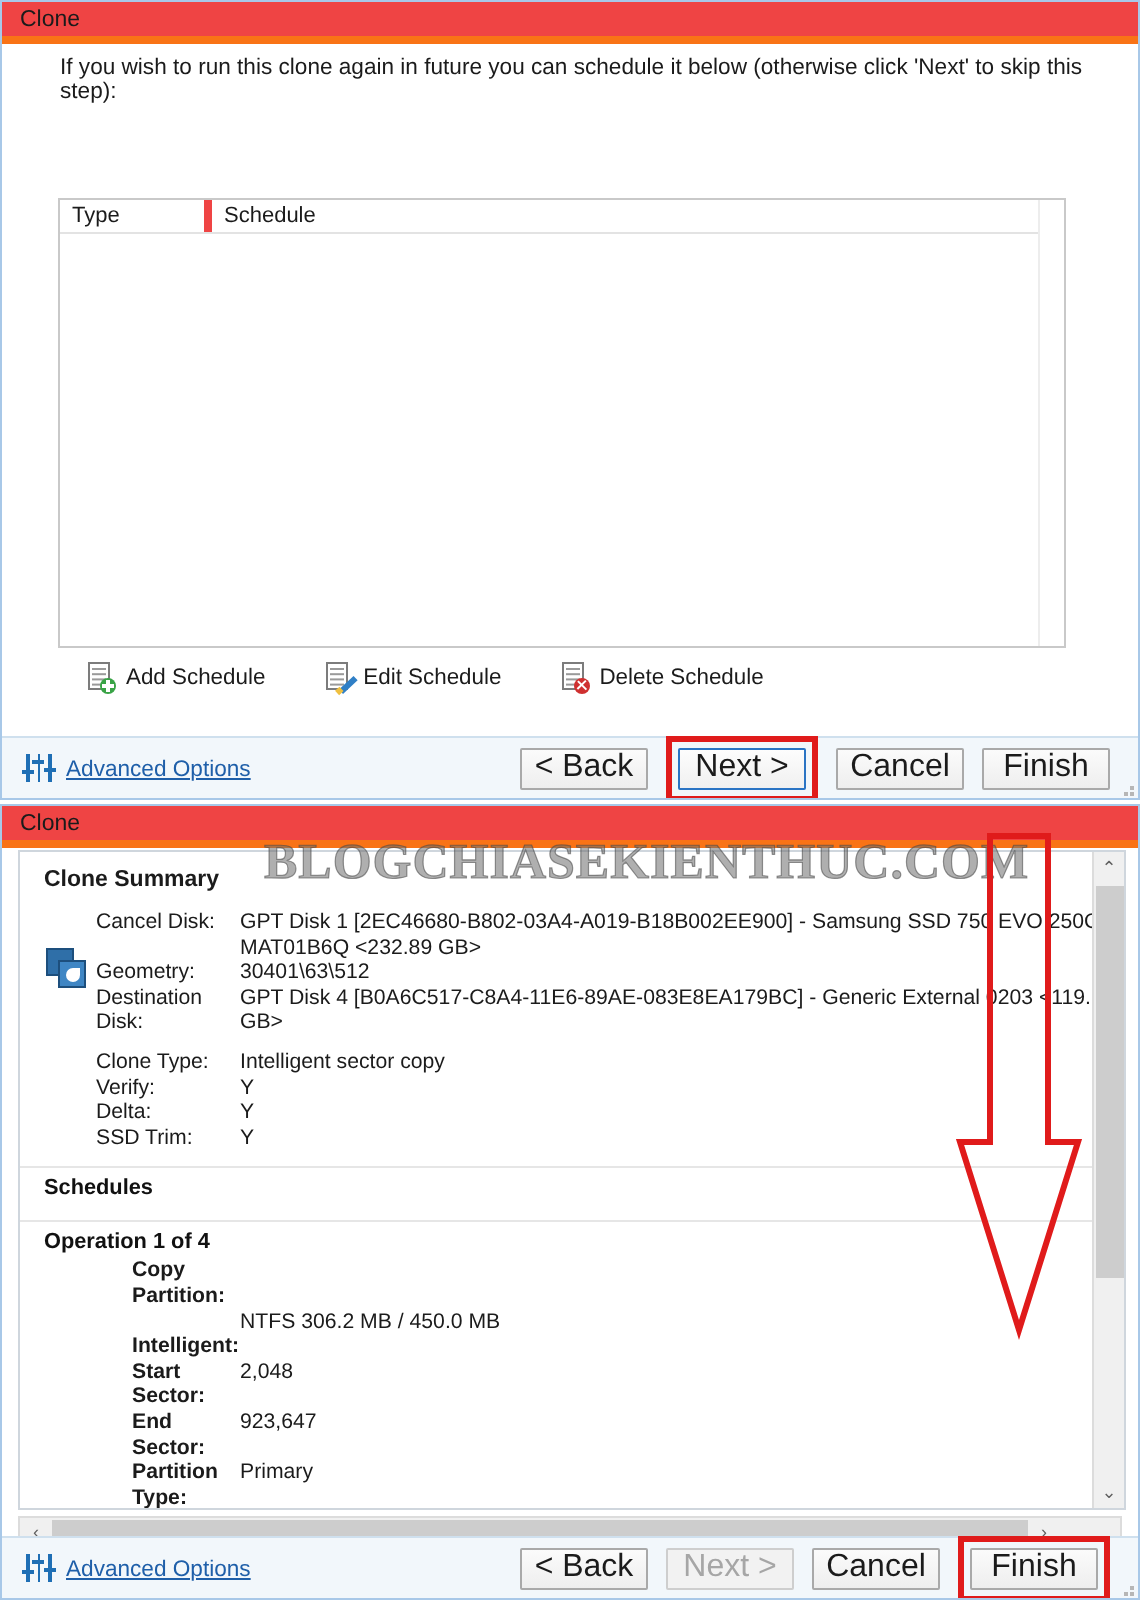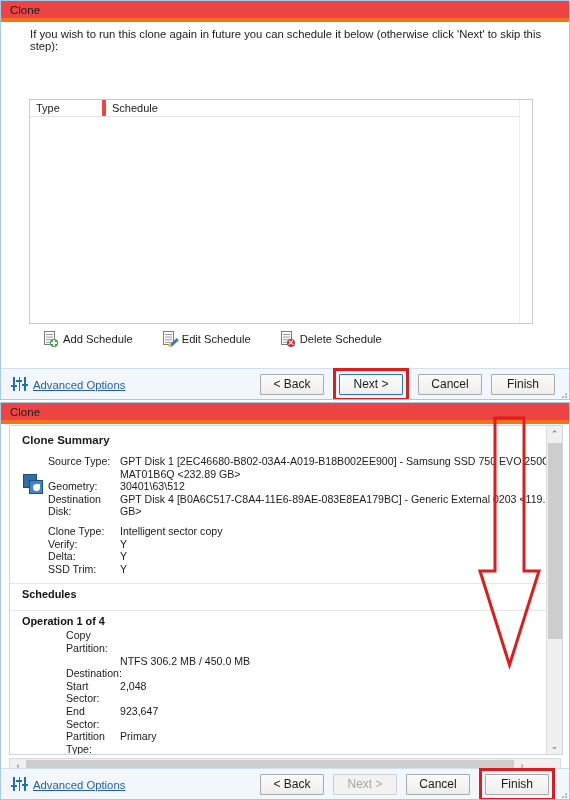--- a/index.html
+++ b/index.html
@@ -103,21 +103,21 @@
   .adv .sliders i:nth-child(2){ left:6.5px; }
   .adv .sliders i:nth-child(3){ left:12px; }
   .adv .sliders b { position:absolute; width:6px; height:2.4px; background:#1f6fb5; }
   .adv .sliders b:nth-child(4){ left:-1.2px; top:8px; }
   .adv .sliders b:nth-child(5){ left:4.3px; top:3px; }
   .adv .sliders b:nth-child(6){ left:9.8px; top:7px; }
   .adv .lbl { font-size:11.3px; color:#1f5fa9; text-decoration:underline; }
 
   .btns { margin-left:auto; display:flex; align-items:center; gap:9px; padding-right:14px; }
   .btn {
-    width:64px; height:21px; font-size:12px; color:#1b1b1b;
+    width:64px; height:21px; font-size:16px; color:#1b1b1b;
     background: linear-gradient(#fbfbfb,#eeeeee);
     border:1px solid #a9a9a9; border-radius:1px;
     display:flex; align-items:center; justify-content:center;
   }
   .btn.focus { border:1.6px solid #2a74c4; background: linear-gradient(#fdfdfd,#f0f0f0); }
   .btn.disabled { color:#a6a6a6; background:#f2f2f2; border-color:#cecece; }
   .redbox {
     position:relative; padding:3px;
     border:3px solid #e01b1b; background:transparent;
   }
@@ -127,21 +127,21 @@
   
   #win2 { top: 402px; height: 398px; }
   .summary-area {
     position:absolute; left:8px; top:22px; width:554px; height:330px;
     background:#fff; border:1px solid #cfd6dd; overflow:hidden;
   }
   .sum-title { font-size:11.5px; font-weight:bold; color:#1b1b1b; padding:8px 0 0 12px; }
   .srow { display:flex; font-size:10.6px; color:#1b1b1b; line-height:12.6px; }
   .srow .k { width:110px; padding-left:38px; }
   .srow .v { flex:1; }
-  .srow.indent2 .k { padding-left:56px; }
+  .srow.indent2 .k { padding-left:56px;font-weight:bold; }
   .sep { height:1px; background:#e6e6e6; margin:4px 0; }
   .sec-title { font-size:10.9px; font-weight:bold; color:#111; padding-left:12px; }
 
   .diskicon { position:absolute; left:13px; top:48px; width:21px; height:21px; }
   .diskicon .p1 { position:absolute; left:0; top:0; width:14px; height:14px; background:#2f6fa8; border:1px solid #1d4f7d; }
   .diskicon .p2 { position:absolute; left:6px; top:6px; width:14px; height:14px; background:#3f86c4; border:1px solid #1d4f7d; }
   .diskicon .p2:before { content:""; position:absolute; left:3px; top:3px; width:7px; height:7px; background:#fff; border-radius:50% 0 50% 50%; }
 
   .vscroll {
     position:absolute; right:0; top:0; width:16px; height:100%;
@@ -254,21 +254,21 @@
 
       <div class="sum-title">Clone Summary</div>
 
       <div class="diskicon">
         <span class="p1"></span>
           <span class="p2"></span>
       </div>
 
       <div style="padding-top:9px;">
         <div class="srow">
-          <div class="k">Source Type:</div>
+          <div class="k">Cancel Disk:</div>
           <div class="v">GPT Disk 1 [2EC46680-B802-03A4-A019-B18B002EE900] - Samsung SSD 750 EVO 250GB MAT01B6Q  &lt;232.89 GB&gt;</div>
         </div>
         <div class="srow">
           <div class="k">Geometry:</div>
           <div class="v">30401\63\512</div>
         </div>
         <div class="srow">
           <div class="k">Destination Disk:</div>
           <div class="v">GPT Disk 4 [B0A6C517-C8A4-11E6-89AE-083E8EA179BC] - Generic  External      0203  &lt;119.24 GB&gt;</div>
         </div>
@@ -307,21 +307,21 @@
       <div class="sec-title">Operation 1 of 4</div>
       <div style="margin-top:2px">
         <div class="srow indent2">
           <div class="k">Copy Partition:</div>
         </div>
         <div class="srow indent2">
           <div class="k"></div>
           <div class="v">NTFS 306.2 MB / 450.0 MB</div>
         </div>
         <div class="srow indent2">
-          <div class="k">Destination:</div>
+          <div class="k">Intelligent:</div>
           <div class="v"></div>
         </div>
         <div class="srow indent2">
           <div class="k">Start Sector:</div>
           <div class="v">2,048</div>
         </div>
         <div class="srow indent2">
           <div class="k">End Sector:</div>
           <div class="v">923,647</div>
         </div>
@@ -365,18 +365,19 @@
         </div>
       </div>
       <div class="resize-grip">
         <i style="right:0;bottom:0"></i>
           <i style="right:3px;bottom:0"></i>
           <i style="right:0;bottom:3px"></i>
       </div>
     </div>
   </div>
 
+  <div class="watermark">BLOGCHIASEKIENTHUC.COM</div>
 
   <svg class="arrow-overlay" viewBox="0 0 570 800">
     <polygon points="495,418 524,418 524,571 539,571 509.5,665 480,571 495,571" fill="none" stroke="#e01b1b" stroke-width="3"></polygon>
   </svg>
 
 </div>
 
 </body></html>

